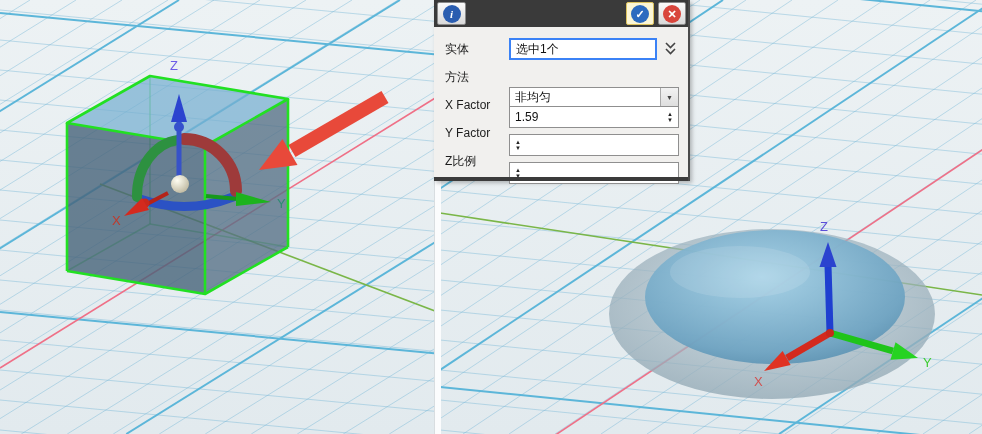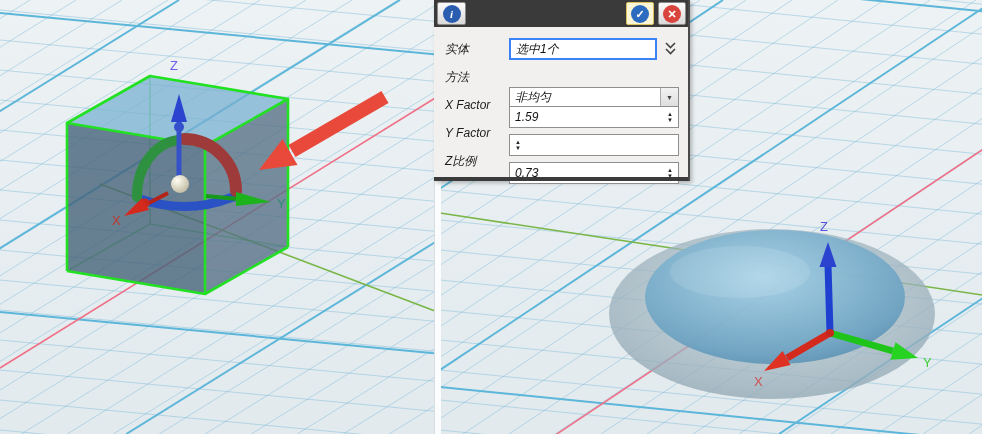--- a/index.html
+++ b/index.html
@@ -34,21 +34,21 @@
   .hdr-btn.close{width:28px;margin-right:2px;}
   .circ{
     width:18px;height:18px;border-radius:50%;color:#fff;
     font-size:11px;font-weight:bold;line-height:18px;text-align:center;
     display:inline-block;
   }
   .circ.blue{background:#2d6bbf;}
   .circ.red{background:#d9453c;}
   .circ.info{background:#2a5db0;font-style:italic;font-family:"Liberation Serif",serif;}
   .dialog-body{padding:8px 0 0 0;}
-  .drow{display:flex;align-items:center;height:28px;padding-left:11px;font-style:italic;}
+  .drow{display:flex;align-items:center;height:28px;padding-left:11px;}
   .dlabel{width:64px;font-size:12px;color:#1c1c1c;}
   .field{
     position:relative;height:22px;box-sizing:border-box;background:#fff;
     border:1px solid #8f8f8f;display:flex;align-items:center;
   }
   .field .val{font-size:12px;color:#111;padding-left:5px;flex:1;}
   .field.entity{width:148px;border:2px solid #3b82f6;}
   .field.select{width:170px;margin-top:41px;}
   .field.spin-field{width:170px;margin-top:24px;}
   .dd-btn{
@@ -355,21 +355,20 @@
           <span class="spin">
               <span>▲</span>
               <span>▼</span>
             </span>
         </div>
       </div>
 
       <div class="drow">
         <span class="dlabel">Z比例</span>
         <div class="field spin-field">
-          <span class="val">0.73</span>
           <span class="spin">
               <span>▲</span>
               <span>▼</span>
             </span>
         </div>
       </div>
 
     </div>
     <div class="dialog-footer"></div>
   </div>

